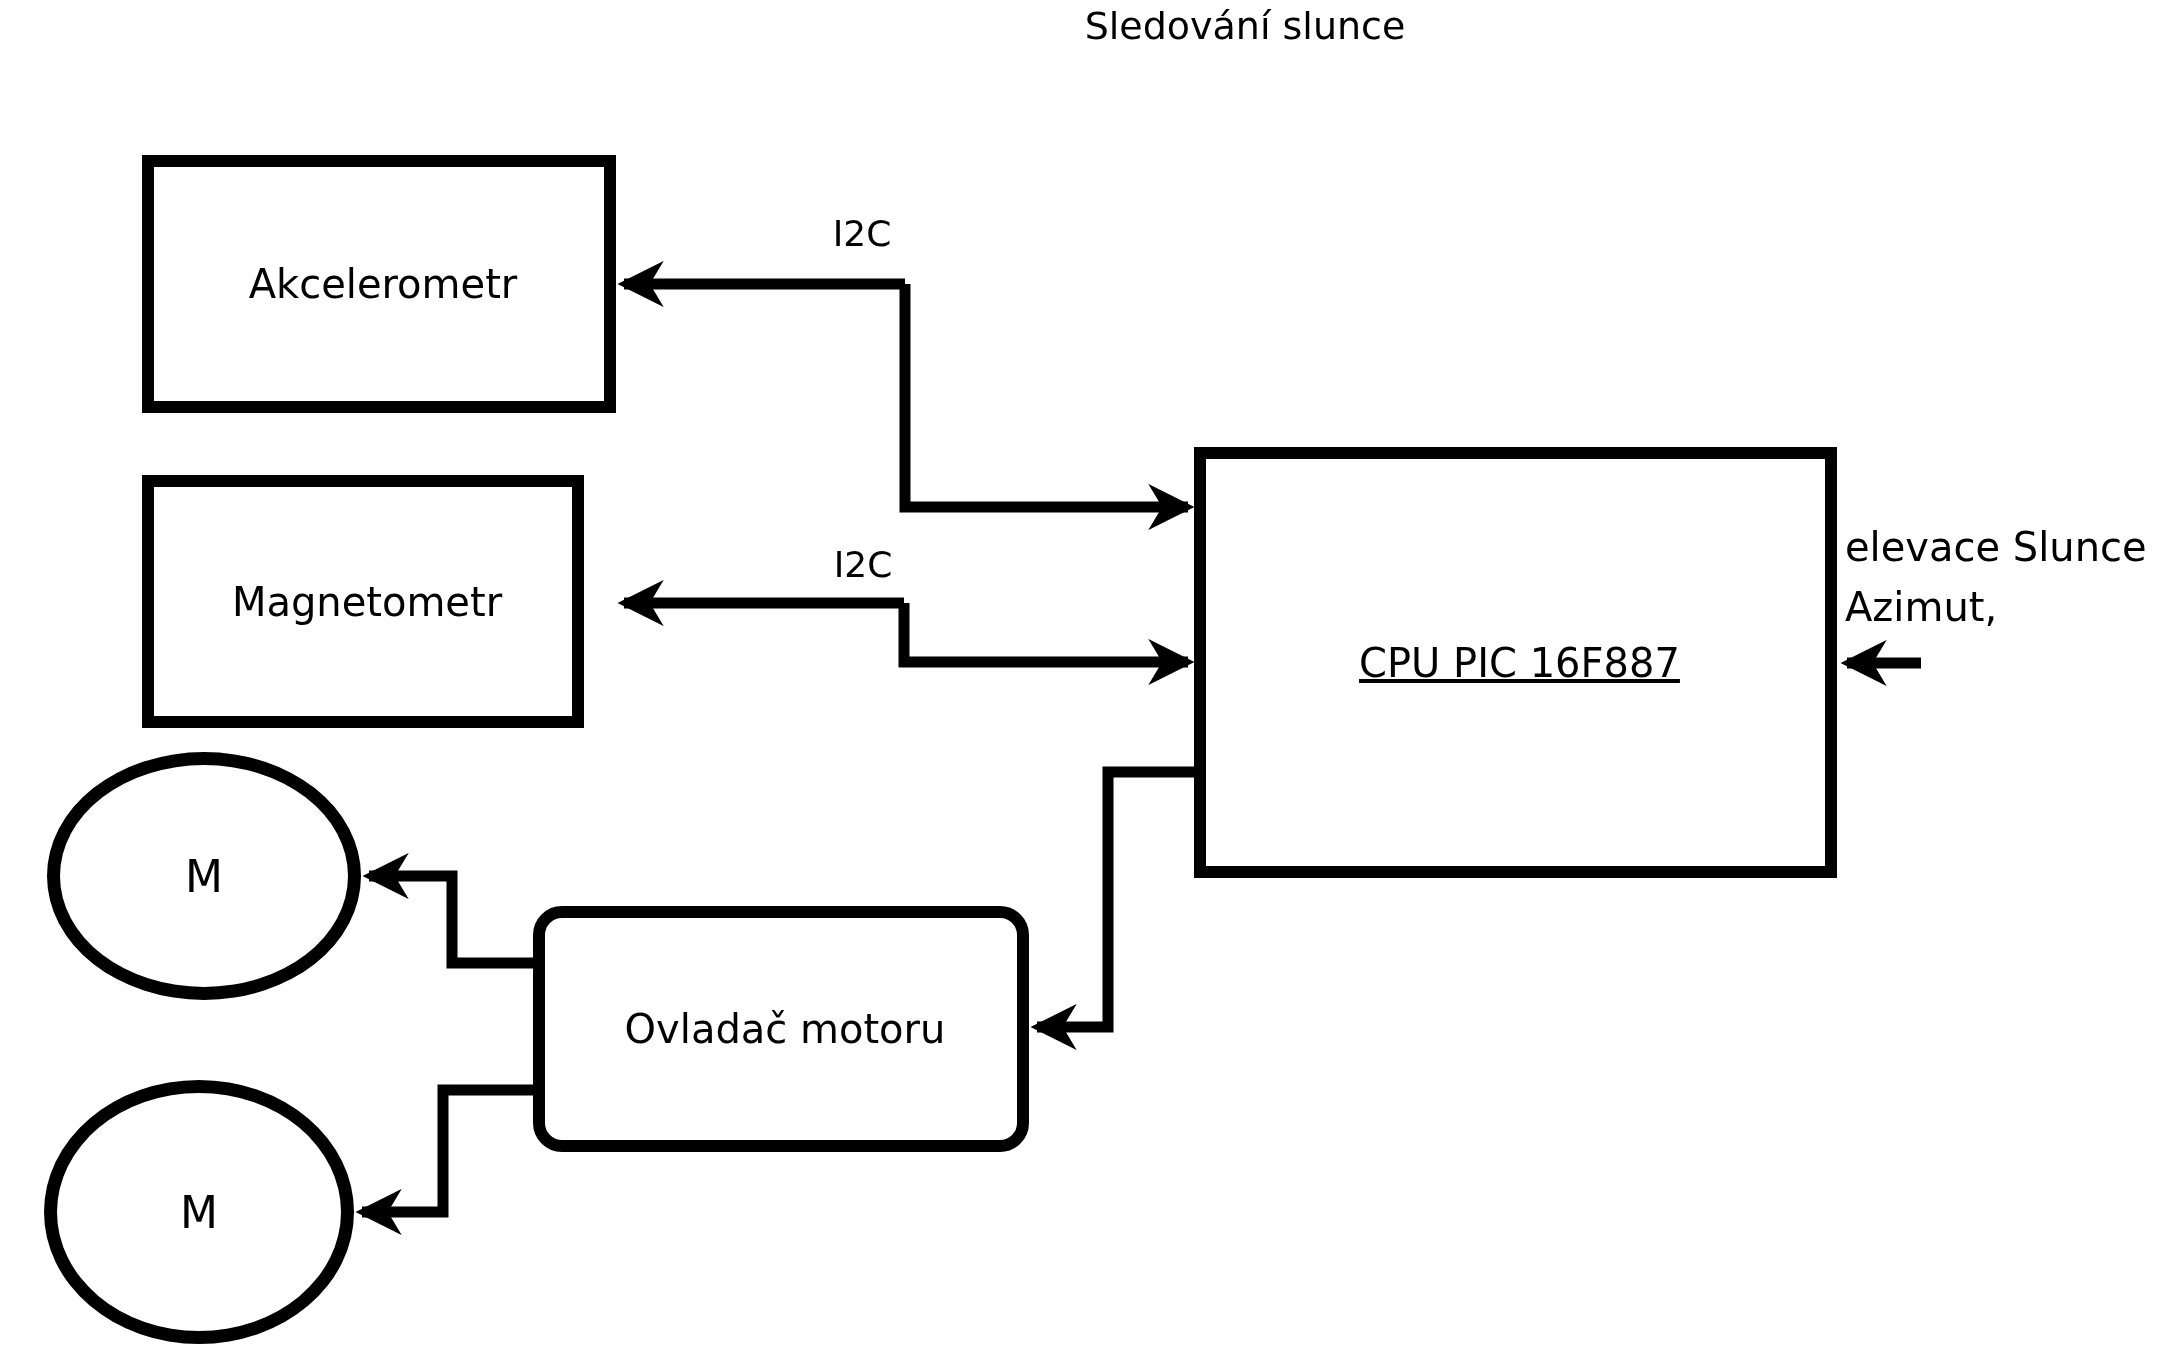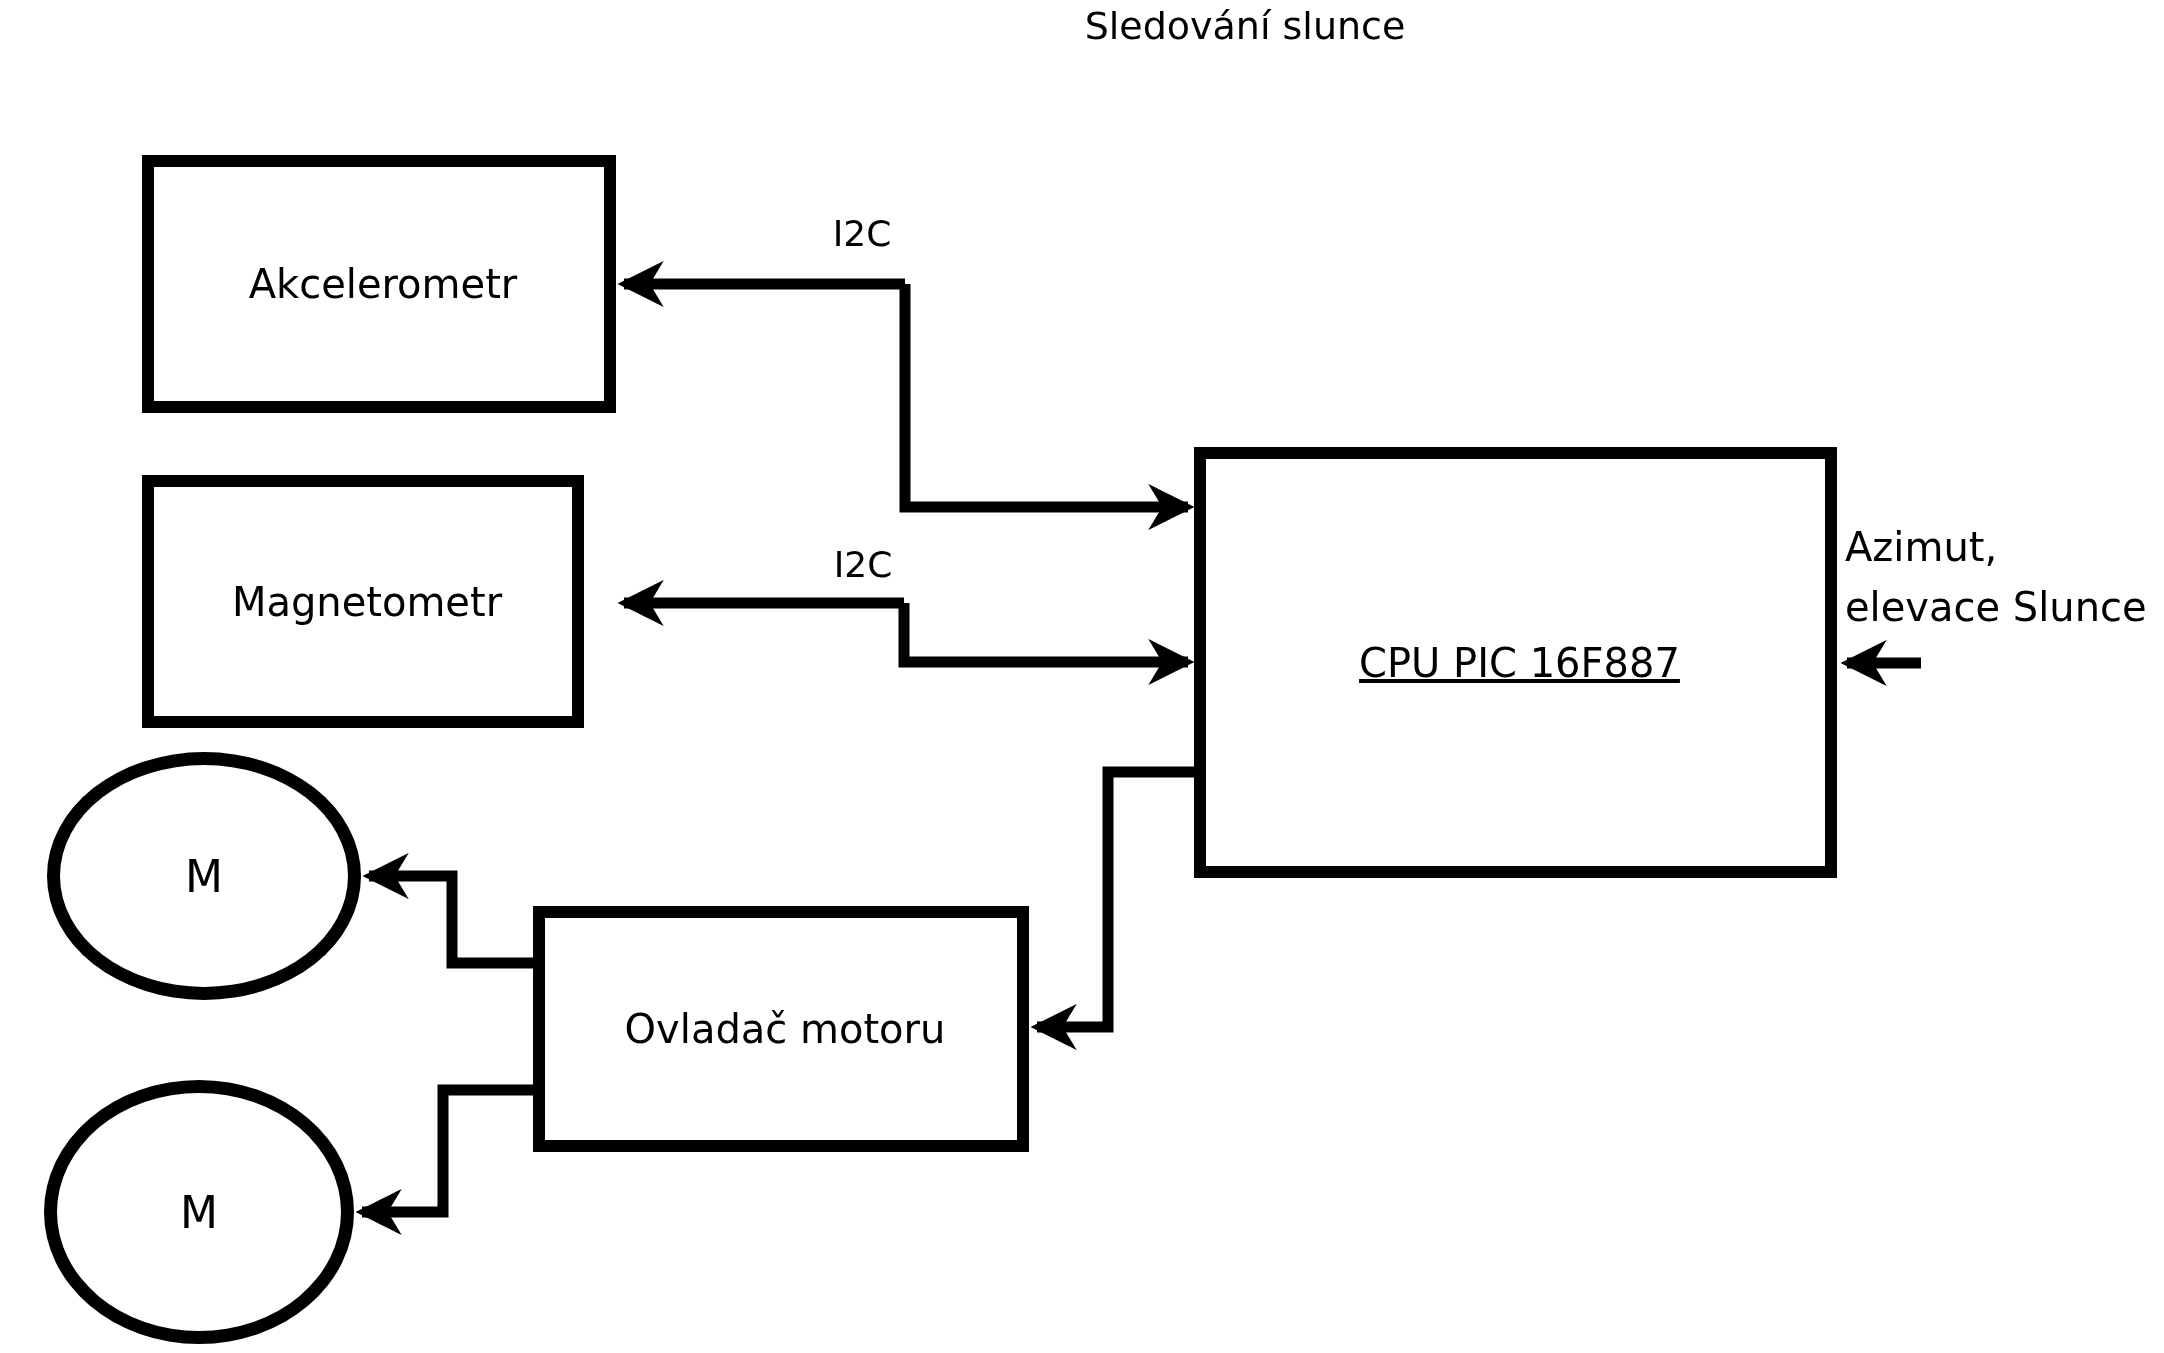--- a/index.html
+++ b/index.html
@@ -9,21 +9,21 @@
   .wires { position:absolute; left:0; top:0; }
   .wires path { stroke:var(--line); stroke-width:11; fill:none; }
   .wires .arrowhead-shape { fill:var(--line); stroke:none; }
 
   .box { position:absolute; border:12px solid var(--line); background:var(--bg);
          display:flex; align-items:center; justify-content:center;
          font-size:40px; color:var(--line); white-space:nowrap;padding-left:8px; }
   .box-akc { left:103px; top:155px;  width:474px; height:258px; }
   .box-mag { left:103px; top:475px;  width:442px; height:253px; }
   .box-cpu { left:1155px; top:447px; width:643px; height:431px;text-decoration:underline; }
-  .box-ovl { left:494px; top:906px;  width:496px; height:246px; }
+  .box-ovl { left:494px; top:906px;  width:496px; height:246px;border-radius:29px; }
 
   .motor { position:absolute; border:13px solid var(--line); background:var(--bg);
            border-radius:50%; display:flex; align-items:center; justify-content:center;
            font-size:44px; color:var(--line); }
   .motor-1 { left:8px;  top:752px;  width:314px; height:248px; }
   .motor-2 { left:5px;  top:1080px; width:310px; height:264px; }
 
   .floating-label { position:absolute; color:var(--line); }
   .diagram-title { left:956px; top:2px; width:500px; text-align:center;
                    font-size:38px; line-height:48px; }
@@ -79,17 +79,17 @@
 
   <div class="motor motor-2">
     <span>M</span>
   </div>
 
   <div class="floating-label i2c-1">I2C</div>
 
   <div class="floating-label i2c-2">I2C</div>
 
   <div class="floating-label azimut">
+    <div>elevace Slunce</div>
     <div>Azimut,</div>
-    <div>elevace Slunce</div>
   </div>
 
 </div>
 
 </body></html>

